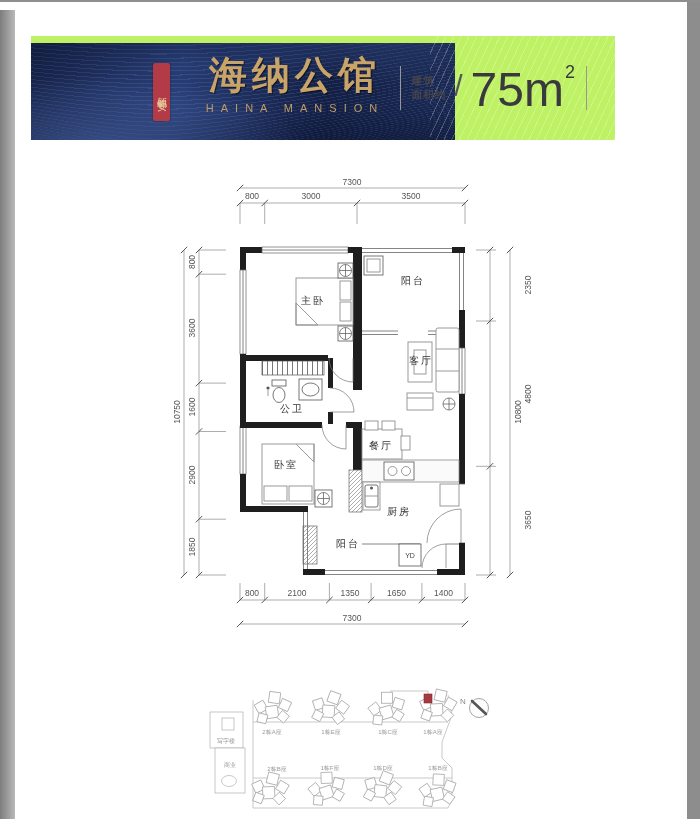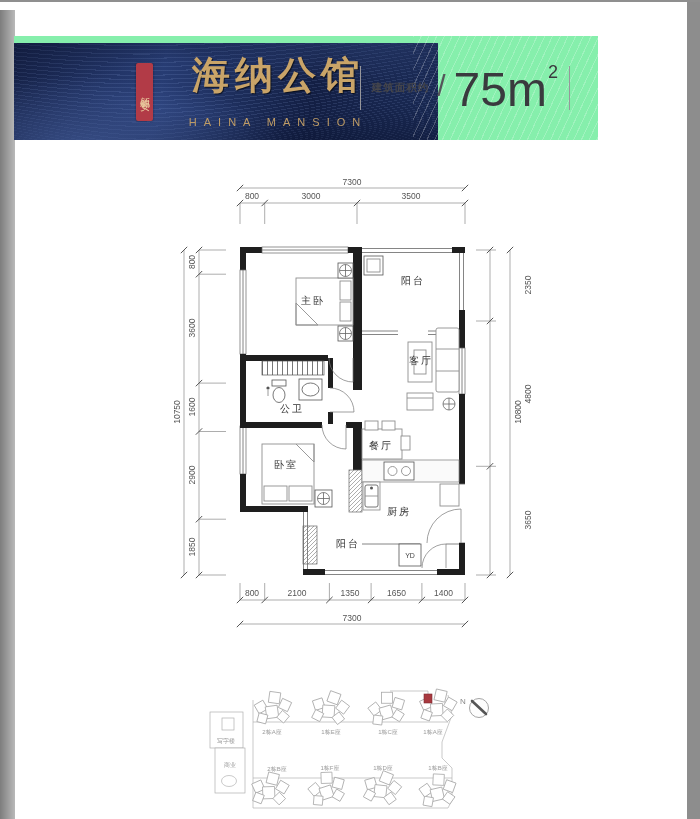--- a/index.html
+++ b/index.html
@@ -2,43 +2,43 @@
 <html><head>
 <meta charset="utf-8">
 <style>
   html,body{margin:0;padding:0;}
   body{width:700px;height:819px;position:relative;overflow:hidden;background:#ffffff;
        font-family:"Liberation Sans",sans-serif;}
   .frame-top{position:absolute;top:0;left:0;right:0;height:2px;background:#8f8f8f;}
   .frame-left{position:absolute;top:10px;left:0;bottom:0;width:15px;
               background:linear-gradient(90deg,#7d7d7d,#b9b9b9);}
   .frame-right{position:absolute;top:2px;right:0;bottom:0;width:13px;background:#8d8d8d;}
-  .header{position:absolute;left:14px;top:36px;width:584px;height:104px;background:#86efac;}
+  .header{position:absolute;left:31px;top:36px;width:584px;height:104px;background:#bef264;}
   .header::after{content:"";position:absolute;right:0;top:0;width:185px;height:100%;
       background:repeating-linear-gradient(115deg,rgba(255,255,255,.5) 0 1px,rgba(0,0,0,0) 1px 7px);
       opacity:.45;pointer-events:none;}
   .banner{position:absolute;left:0;top:7px;width:424px;height:97px;
       background:
         radial-gradient(90% 140% at 15% 110%, rgba(86,116,188,.55), rgba(0,0,0,0) 55%),
         radial-gradient(70% 120% at 80% -30%, rgba(70,100,170,.5), rgba(0,0,0,0) 60%),
         radial-gradient(120% 90% at 55% 45%, rgba(25,40,90,0) 30%, rgba(10,18,45,.55) 75%),
         repeating-radial-gradient(140% 100% at 30% 120%, rgba(150,175,230,.14) 0 2px, rgba(0,0,0,0) 2px 8px),
         linear-gradient(100deg,#18254d 0%, #273c73 35%, #131f44 70%, #1c2d59 100%);}
   .seal{position:absolute;left:122px;top:20px;width:17px;height:58px;background:#b23b47;
         color:#ecd3a3;writing-mode:vertical-rl;text-orientation:upright;font-size:10px;
         letter-spacing:2px;display:flex;align-items:center;justify-content:center;
         border-radius:2px;box-shadow:0 0 2px rgba(0,0,0,.5);}
   .brand{position:absolute;left:128px;top:10px;width:272px;text-align:center;}
   .brand-cn{font-family:"DejaVu Serif",serif;font-size:38px;font-weight:bold;color:#c9a468;
             letter-spacing:5px;line-height:1.15;text-shadow:1px 1px 1px rgba(0,0,0,.6);}
-  .brand-en{margin-top:19px;font-size:11px;letter-spacing:7px;color:#bf9c66;}
+  .brand-en{margin-top:5px;font-size:11px;letter-spacing:7px;color:#bf9c66;}
   .area-panel{position:absolute;right:28px;top:0;height:100%;display:flex;align-items:center;
               gap:11px;z-index:2;}
   .vbar{width:1px;height:44px;background:#97979b;}
-  .area-prefix{display:flex;flex-direction:row;font-size:10.5px;font-weight:bold;
+  .area-prefix{display:flex;flex-direction:column;font-size:10.5px;font-weight:bold;
                color:#46464a;line-height:1.3;letter-spacing:1px;}
   .area-slash{font-size:30px;color:#55555a;margin:0 -3px;transform:translateY(-2px);}
   .area-value{font-size:48px;color:#3a3a3e;line-height:1;text-align:right;}
   .area-value sup{font-size:18px;vertical-align:28px;margin-left:1px;}
   svg{position:absolute;left:0;top:0;}
   .w{fill:#1e1e1e;stroke:none;}
   .tl{stroke:#666;stroke-width:.8;fill:none;}
   .win{fill:#fff;stroke:#666;stroke-width:.7;}
   .fur{stroke:#8f8f8f;fill:#fff;stroke-width:.9;}
   .furl{stroke:#8f8f8f;fill:none;stroke-width:.9;}

